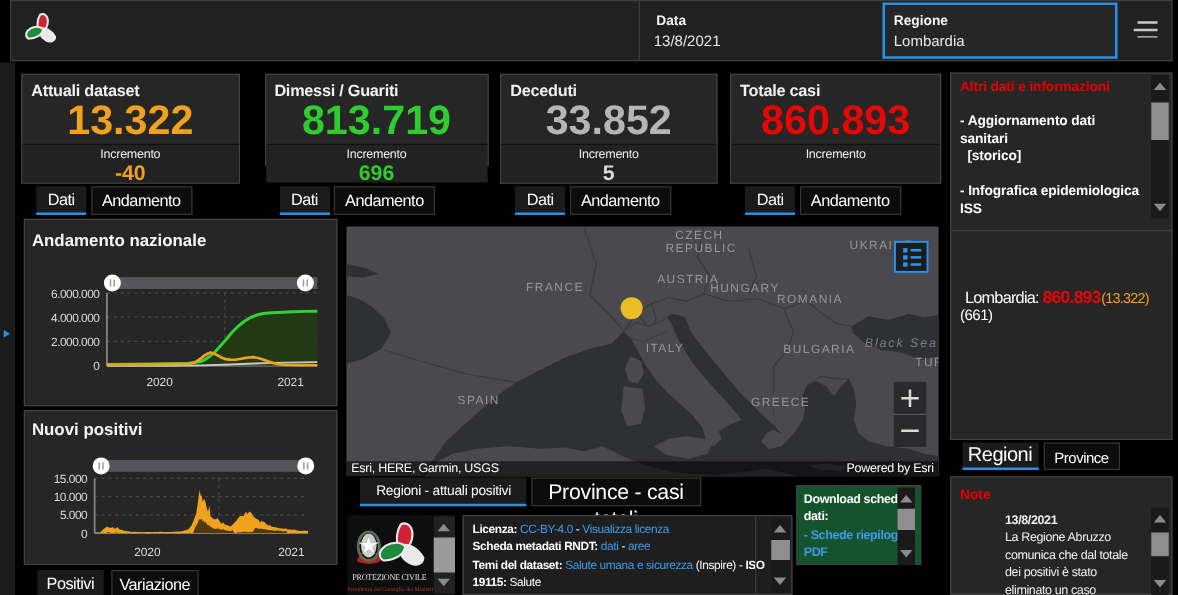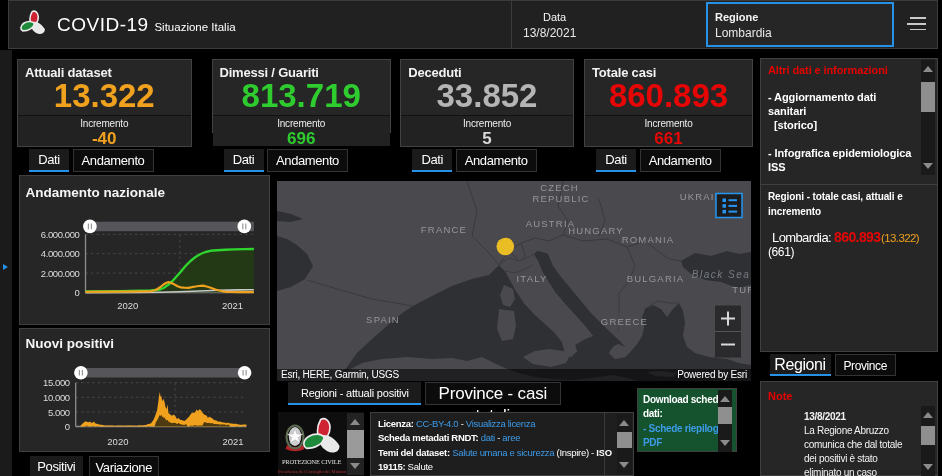--- a/index.html
+++ b/index.html
@@ -26,23 +26,22 @@
 <div class="abs" style="left:3px;top:264px;width:0;height:0;border-top:3.5px solid transparent;border-bottom:3.5px solid transparent;border-left:5px solid #2592e8"></div>
 
 <div class="abs" style="left:8px;top:0;width:930px;height:49px;background:#212121;border:1px solid #3c3c3c">
  <svg class="abs" style="left:10px;top:9px" width="28" height="28" viewBox="-14 -14 28 28">
   <g stroke="#ececec" stroke-width="1.6" stroke-linejoin="round">
    <path d="M0,1.5 C-4,-0.5 -5,-6.5 -3,-12 C-0.5,-14 3,-12.5 4,-8 C4.8,-3.5 3,0.5 0,1.5 Z" fill="#cf2233" transform="rotate(10)"></path>
    <path d="M0,1.5 C-4,-0.5 -5,-6.5 -3,-12 C-0.5,-14 3,-12.5 4,-8 C4.8,-3.5 3,0.5 0,1.5 Z" fill="#e9e9e9" transform="rotate(130)"></path>
    <path d="M0,1.5 C-4,-0.5 -5,-6.5 -3,-12 C-0.5,-14 3,-12.5 4,-8 C4.8,-3.5 3,0.5 0,1.5 Z" fill="#1e8a3c" transform="rotate(250)"></path>
   </g>
  </svg>
- <div class="abs" style="left:48px;top:13px;font-size:19px;color:#fff;letter-spacing:0.5px">COVID-19 <span style="font-size:11.5px;letter-spacing:0">Situazione Italia</span></div>
  <div class="abs" style="left:502px;top:0;width:1px;height:47px;background:#3c3c3c"></div>
- <div class="abs" style="left:534px;top:10px;font-size:11px;font-weight:normal;color:#f5f5f5">Data</div>
+ <div class="abs" style="left:516px;top:10px;font-size:11px;font-weight:bold;color:#f5f5f5">Data</div>
  <div class="abs" style="left:514px;top:25px;font-size:12px;color:#e8e8e8">13/8/2021</div>
  <div class="abs" style="left:697px;top:1px;width:188px;height:45px;background:#262626;border:2px solid #2592e8">
   <div class="abs" style="left:7px;top:7px;font-size:11px;font-weight:bold;color:#f5f5f5">Regione</div>
   <div class="abs" style="left:7px;top:22px;font-size:12px;color:#e8e8e8">Lombardia</div>
  </div>
  <div class="abs" style="left:901px;top:16px;width:16px;height:1.8px;background:#c9c9c9"></div>
  <div class="abs" style="left:898px;top:21.8px;width:19px;height:1.8px;background:#c9c9c9"></div>
  <div class="abs" style="left:901px;top:27.6px;width:16px;height:1.8px;background:#c9c9c9"></div>
 </div>
 
@@ -82,21 +81,20 @@
  <div class="tab on" style="left:12px;top:90.6px;width:40px">Dati</div>
  <div class="tab" style="left:55.5px;top:90.6px;width:81px">Andamento</div>
 </div>
 <div class="abs" style="left:584.1px;top:58.6px;width:190px;height:113px">
  <div class="abs" style="left:0;top:0;width:168.9px;height:88px;background:#262626;border:1px solid #424242">
   <div class="ctitle">Totale casi</div>
   <div class="cardnum" style="top:17px;color:#e60606">860.893</div>
   <div class="abs" style="left:0;top:55px;width:166.9px;height:1.5px;background:#111"></div>
   <div class="abs" style="left:0;top:56.5px;width:166.9px;height:30px;background:#222"></div>
   <div class="inclab">Incremento</div>
-  <div class="incval" style="color:#e60606">661</div>
  </div>
  <div class="tab on" style="left:12px;top:90.6px;width:40px">Dati</div>
  <div class="tab" style="left:55.5px;top:90.6px;width:81px">Andamento</div>
 </div>
 
 <div class="panel" style="left:18.5px;top:175px;width:251px;height:150px"></div>
 <svg class="abs" style="left:18.5px;top:175px" width="251" height="150" viewBox="0 0 251 150">
  <text x="6.5" y="22" font-size="13.5" font-weight="bold" fill="#f5f5f5" font-family="Liberation Sans,sans-serif">Andamento nazionale</text>
  <rect x="66.5" y="46.7" width="168.4" height="9.5" fill="#56565a"></rect>
  <line x1="66.5" y1="59.3" x2="234.9" y2="59.3" stroke="#47474a" stroke-width="1" stroke-dasharray="2.5,3"></line>
@@ -225,21 +223,20 @@
  <div class="abs" style="left:7px;top:5px;font-size:11px;font-weight:bold;color:#e60000;letter-spacing:-0.1px">Altri dati e informazioni</div>
  <div class="abs rt" style="left:7px;top:31px;line-height:14px">- Aggiornamento dati<br>sanitari<br>&nbsp;&nbsp;[storico]<br><br>- Infografica epidemiologica<br>ISS</div>
  <div class="sb" style="right:2px;top:1px;height:115px">
   <div class="up"></div>
       <div class="dn"></div>
   <div class="th" style="top:22px;height:30px"></div>
  </div>
 </div>
 
 <div class="panel" style="left:760px;top:184px;width:178px;height:168px">
- <div class="abs rt" style="left:7px;top:4px;line-height:15px;font-size:10px;letter-spacing:-0.1px">Regioni - totale casi, attuali e<br>incremento</div>
  <div class="abs" style="left:11px;top:44px;font-size:13px;letter-spacing:-0.6px;color:#fff;white-space:nowrap">Lombardia: <span style="color:#e60606;font-weight:bold;font-size:14px">860.893</span> <span style="font-size:11.5px;color:#f0a11e">(13.322)</span></div>
  <div class="abs" style="left:7px;top:60px;font-size:12px;letter-spacing:-0.4px;color:#fff">(661)</div>
 </div>
 <div class="tab on" style="left:769.5px;top:353.6px;width:61px;height:22px;font-size:16px">Regioni</div>
 <div class="tab" style="left:834.7px;top:353.6px;width:61px;height:22px;font-size:12px">Province</div>
 
 <div class="panel" style="left:760px;top:381px;width:178px;height:95px">
  <div class="abs" style="left:7px;top:8px;font-size:11px;font-weight:bold;color:#e60000">Note</div>
  <div class="abs" style="left:43px;top:28px;font-size:10px;letter-spacing:-0.3px;color:#f2f2f2;line-height:13.9px;white-space:nowrap"><b>13/8/2021</b><br>La Regione Abruzzo<br>comunica che dal totale<br>dei positivi è stato<br>eliminato un caso</div>
  <div class="sb" style="right:2px;top:24px;height:70px">

